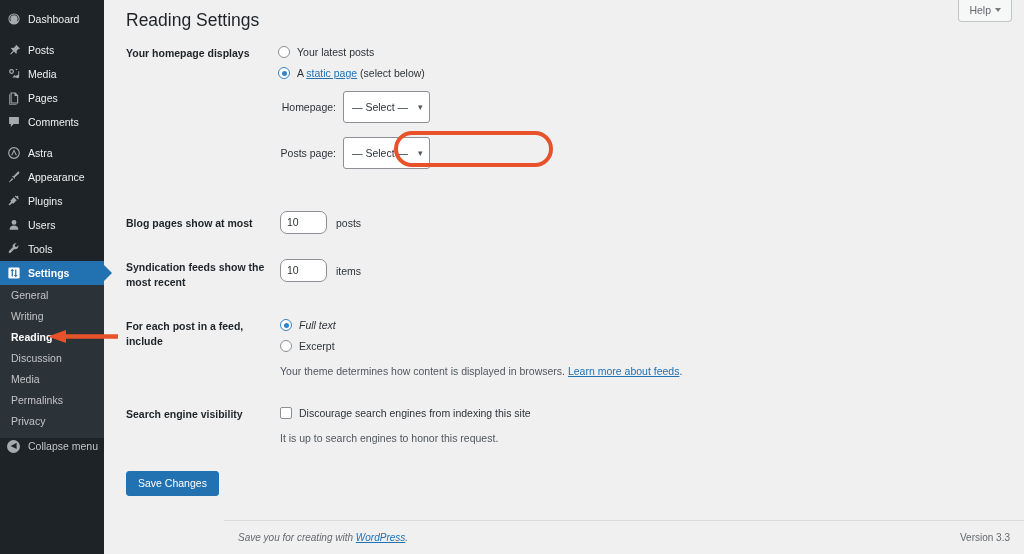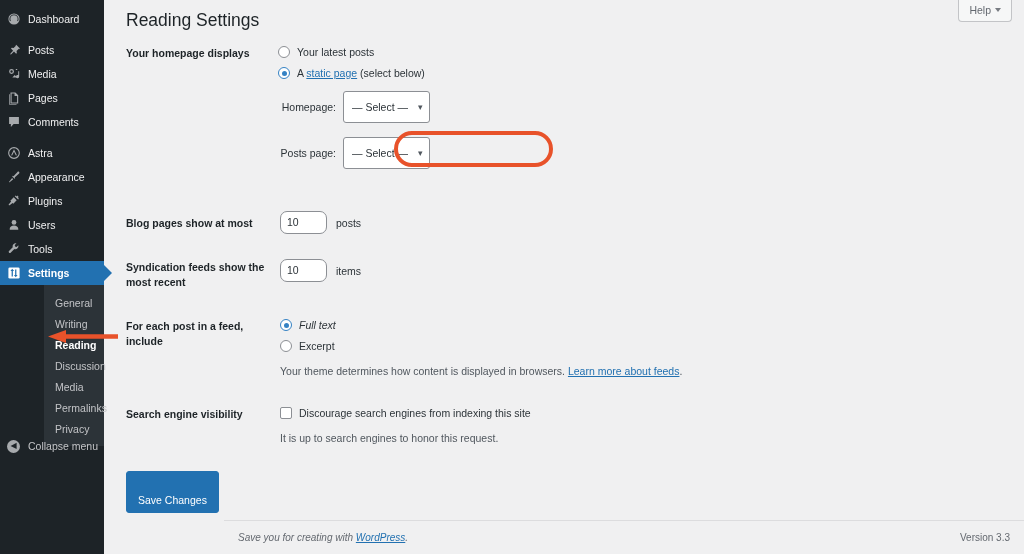--- a/index.html
+++ b/index.html
@@ -37,21 +37,21 @@
   .menu-top.current {
     background: #2271b1; color: #fff; font-weight: 600;
   }
   .menu-top.current .menu-ico { color: #fff; }
   .menu-top.current::after {
     content: ""; position: absolute; right: -8px; top: 50%;
     margin-top: -8px;
     border-style: solid; border-width: 8px 0 8px 8px;
     border-color: transparent transparent transparent #2271b1;
   }
-  #submenu { background: #2c3338; padding: 8px 0 6px 0; margin-left: 44px; }
+  #submenu { background: #2c3338; padding: 0 0 6px 0; }
   .submenu-item {
     display: block;
     padding: 3px 0 3px 11px;
     font-size: 10.5px;
     color: #c3c4c7;
     cursor: pointer;
     line-height: 15px;
   }
   .submenu-item.current { color: #fff; font-weight: 700; }
   #collapse-menu {
@@ -159,21 +159,21 @@
     width: 12px; height: 12px;
     border: 1px solid #8c8f94; border-radius: 2px; background: #fff;
     flex: 0 0 12px; margin-right: 7px; cursor: pointer;
   }
   .desc { font-size: 10.5px; color: #50575e; line-height: 14px; }
 
   #save-changes {
     display: inline-block;
     background: #2271b1; border: 1px solid #2271b1; border-radius: 3px;
     color: #fff; font-size: 10.5px;
-    padding: 22px 11px 6px 11px;
+    padding: 5px 11px 6px 11px;
     cursor: pointer;
   }
 
   
   #wpfooter {
     position: absolute; left: 112px; right: 0; bottom: 0;
     height: 34px;
     border-top: 1px solid #dcdcde;
     display: flex; align-items: center; justify-content: space-between;
     padding: 0 14px;

